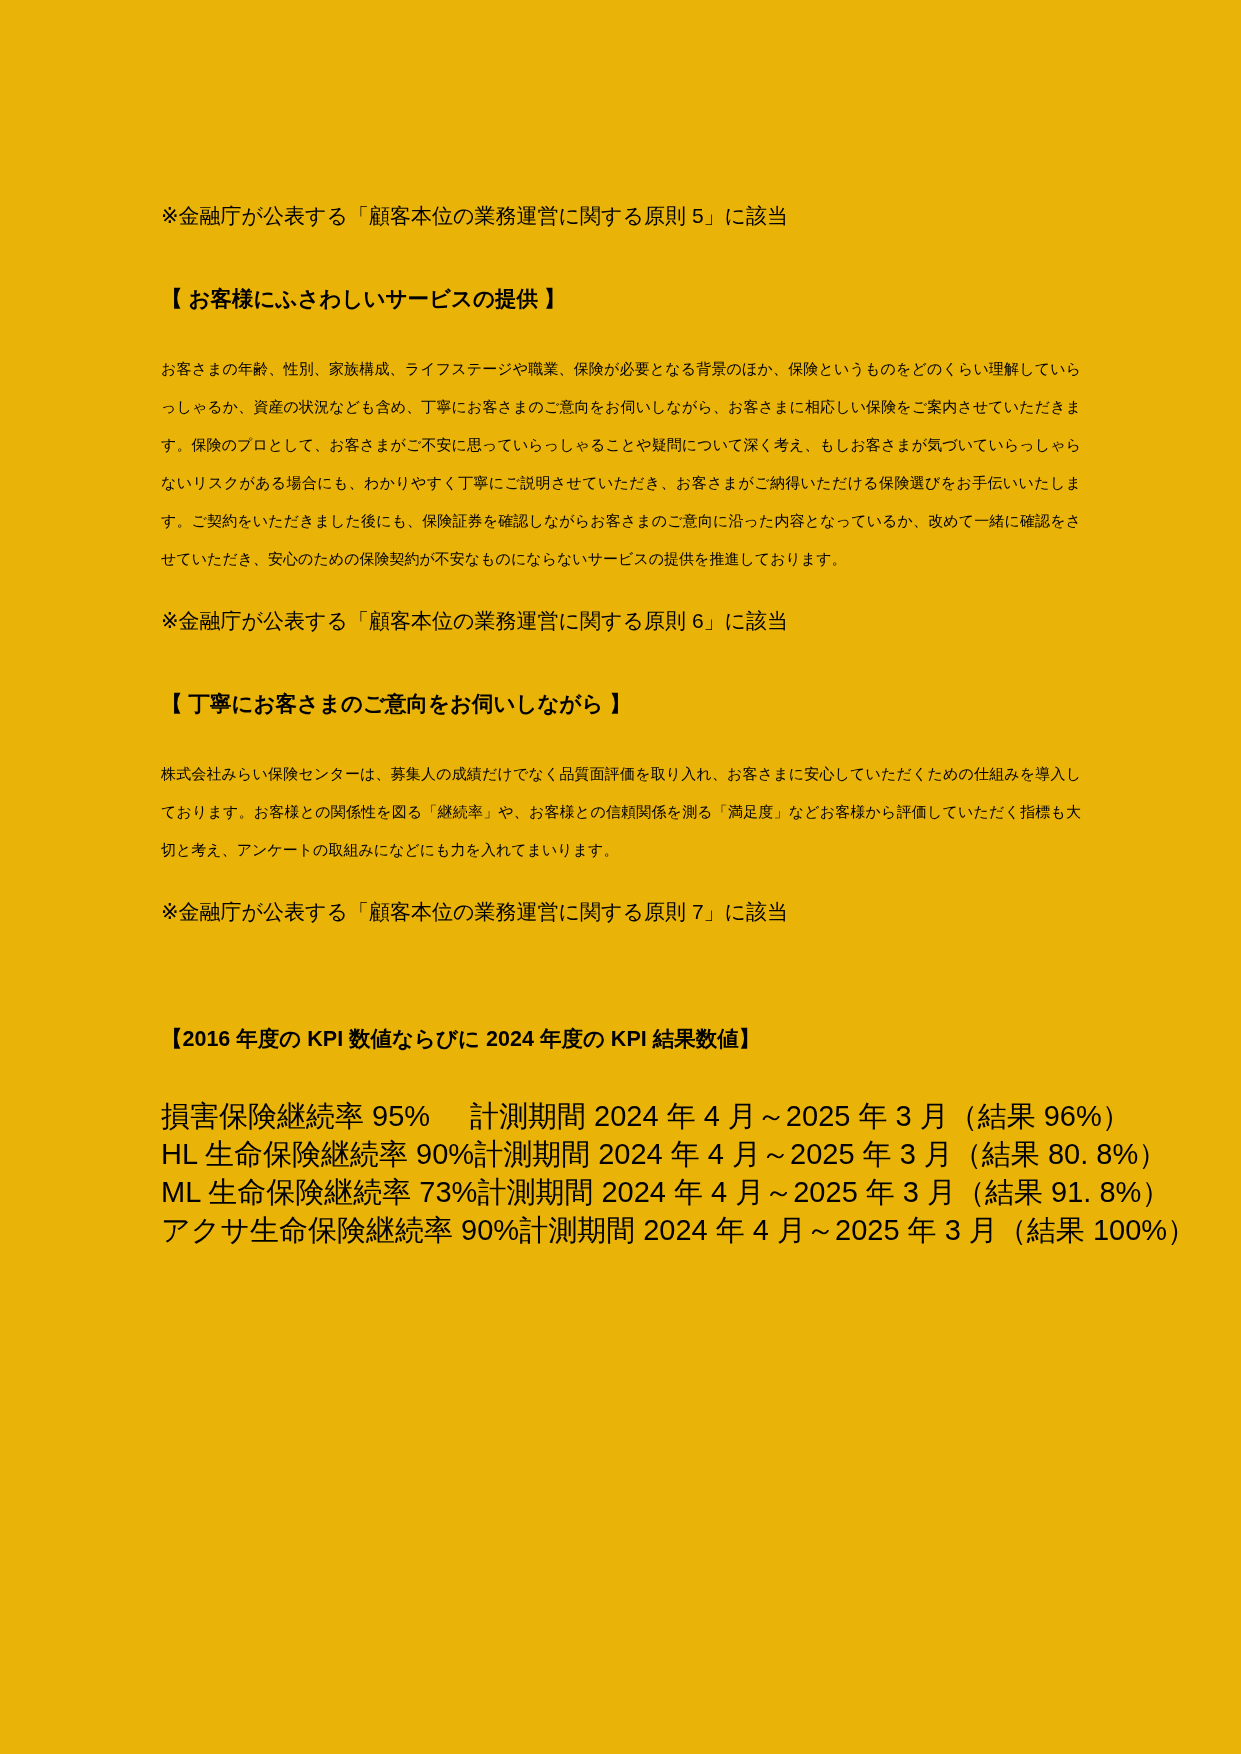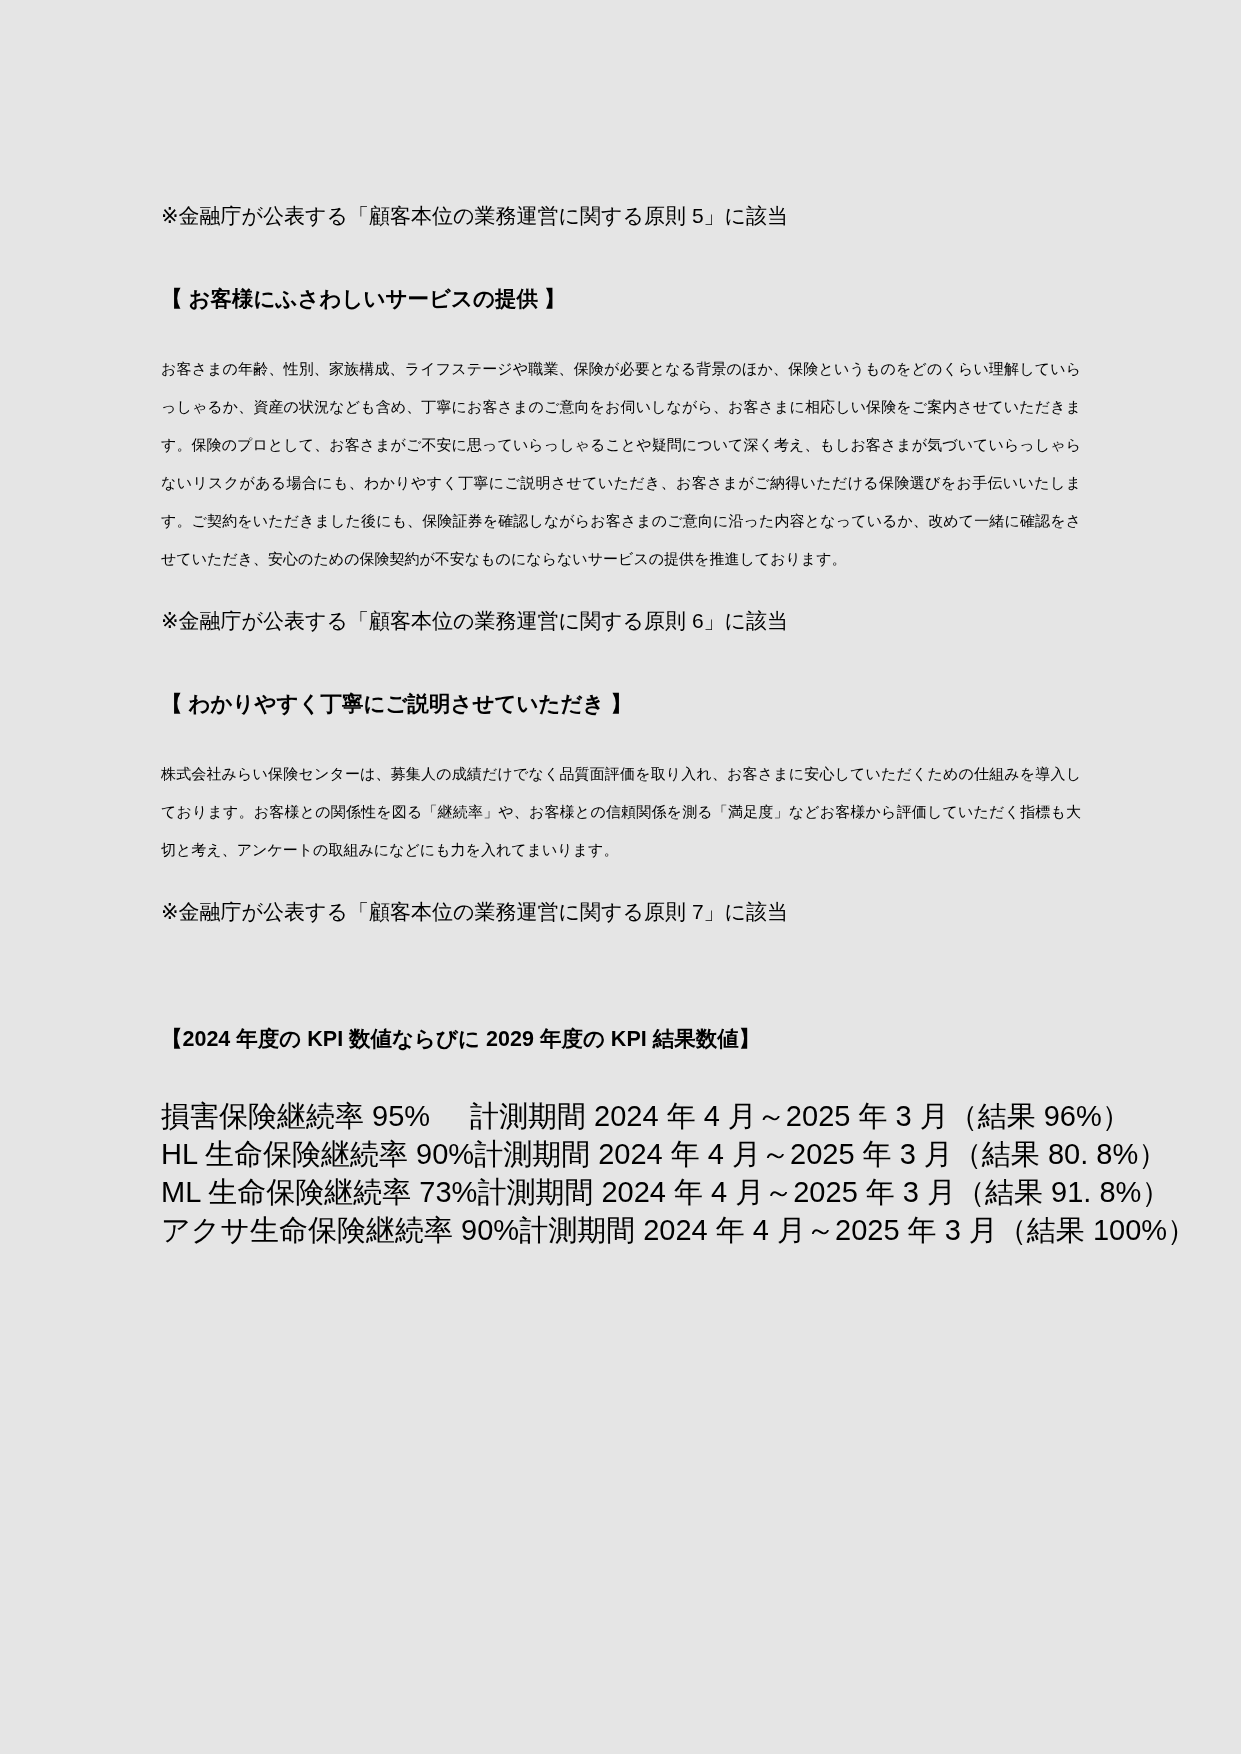--- a/index.html
+++ b/index.html
@@ -12,21 +12,21 @@
     height: 1754px;
     font-family: "Liberation Sans", "DejaVu Sans", sans-serif;
     color: #000000;
     overflow: hidden;
   }
   .page {
     box-sizing: border-box;
     width: 1241px;
     height: 1754px;
     padding: 197px 160px 0 161px;
-    background: #e5e5e5;
+    background: #eab308;
   }
   .note {
     margin: 0;
     font-size: 21px;
     line-height: 38px;
     font-weight: 400;
     white-space: nowrap;
   }
   .note + .section-heading { margin-top: 45px; }
   .section-heading {
@@ -75,27 +75,27 @@
 <div class="page">
 
   <p class="note">※金融庁が公表する「顧客本位の業務運営に関する原則 5」に該当</p>
 
   <h2 class="section-heading">【 お客様にふさわしいサービスの提供 】</h2>
 
   <p class="body-paragraph">お客さまの年齢、性別、家族構成、ライフステージや職業、保険が必要となる背景のほか、保険というものをどのくらい理解していらっしゃるか、資産の状況なども含め、丁寧にお客さまのご意向をお伺いしながら、お客さまに相応しい保険をご案内させていただきます。保険のプロとして、お客さまがご不安に思っていらっしゃることや疑問について深く考え、もしお客さまが気づいていらっしゃらないリスクがある場合にも、わかりやすく丁寧にご説明させていただき、お客さまがご納得いただける保険選びをお手伝いいたします。ご契約をいただきました後にも、保険証券を確認しながらお客さまのご意向に沿った内容となっているか、改めて一緒に確認をさせていただき、安心のための保険契約が不安なものにならないサービスの提供を推進しております。</p>
 
   <p class="note">※金融庁が公表する「顧客本位の業務運営に関する原則 6」に該当</p>
 
-  <h2 class="section-heading">【 わかりやすく丁寧にご説明させていただき 】</h2>
+  <h2 class="section-heading">【 丁寧にお客さまのご意向をお伺いしながら 】</h2>
 
   <p class="body-paragraph">株式会社みらい保険センターは、募集人の成績だけでなく品質面評価を取り入れ、お客さまに安心していただくための仕組みを導入しております。お客様との関係性を図る「継続率」や、お客様との信頼関係を測る「満足度」などお客様から評価していただく指標も大切と考え、アンケートの取組みになどにも力を入れてまいります。</p>
 
   <p class="note">※金融庁が公表する「顧客本位の業務運営に関する原則 7」に該当</p>
 
-  <h2 class="kpi-heading">【2024 年度の KPI 数値ならびに 2029 年度の KPI 結果数値】</h2>
+  <h2 class="kpi-heading">【2016 年度の KPI 数値ならびに 2024 年度の KPI 結果数値】</h2>
 
   <div class="kpi-table">
     <div class="kpi-row">
       <span class="kpi-target">損害保険継続率 95%</span>
       <span class="kpi-measurement">計測期間 2024 年 4 月～2025 年 3 月（結果 96%）</span>
     </div>
     <div class="kpi-row">
       <span class="kpi-target">HL 生命保険継続率 90%</span>
       <span class="kpi-measurement">計測期間 2024 年 4 月～2025 年 3 月（結果 80. 8%）</span>
     </div>

